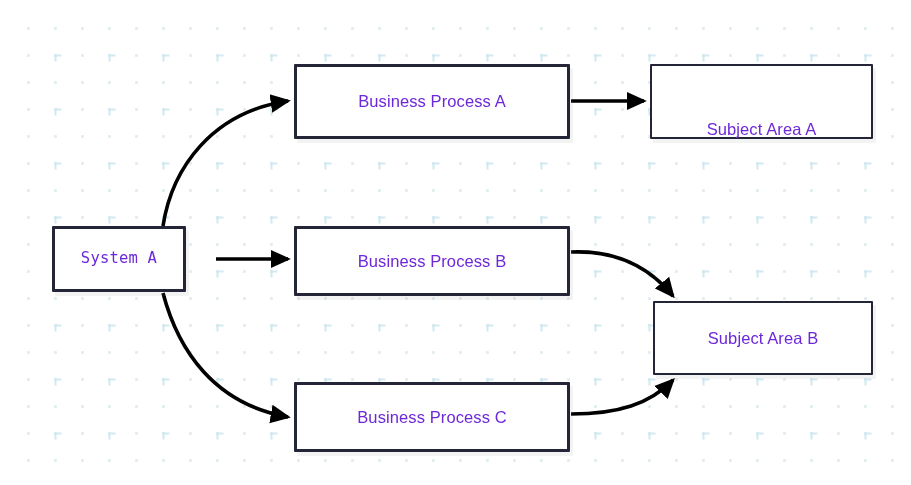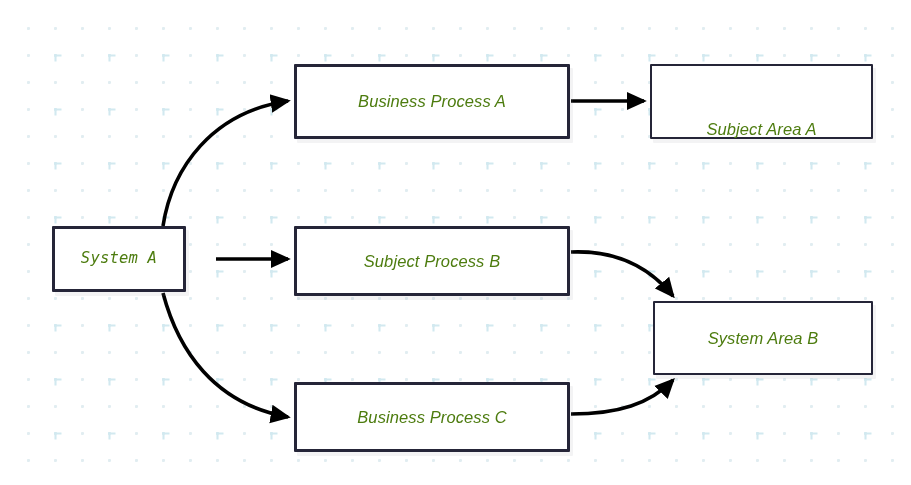--- a/index.html
+++ b/index.html
@@ -39,27 +39,26 @@
     box-sizing: border-box;
     background: #ffffff;
     border: 3px solid #252538;
     border-radius: 1px;
     display: flex;
     align-items: center;
     justify-content: center;
     box-shadow: 3px 4px 0 0 rgba(140,140,150,0.10);
   }
   .node-label {
-    color: #4d7c0f;
+    color: #6d28d9;
     font-size: 16.5px;
     line-height: 1;
     letter-spacing: 0.1px;
     white-space: nowrap;
     user-select: none;
-    font-style: italic;
   }
   .node.thin {
     border-width: 2.5px;
   }
   .mono .node-label {
     font-family: "DejaVu Sans Mono", "Liberation Mono", monospace;
     font-size: 15.5px;
     letter-spacing: 0.2px;
   }
 
@@ -112,28 +111,28 @@
 
   <div class="node mono" id="node-system-a">
     <span class="node-label">System A</span>
   </div>
 
   <div class="node" id="node-business-proc-a">
     <span class="node-label">Business Process A</span>
   </div>
 
   <div class="node" id="node-business-proc-b">
-    <span class="node-label">Subject Process B</span>
+    <span class="node-label">Business Process B</span>
   </div>
 
   <div class="node" id="node-business-proc-c">
     <span class="node-label">Business Process C</span>
   </div>
 
   <div class="node thin" id="node-subject-area-a">
     <span class="node-label">Subject Area A</span>
   </div>
 
   <div class="node thin" id="node-subject-area-b">
-    <span class="node-label">System Area B</span>
+    <span class="node-label">Subject Area B</span>
   </div>
 
 </div>
 
 </body></html>

